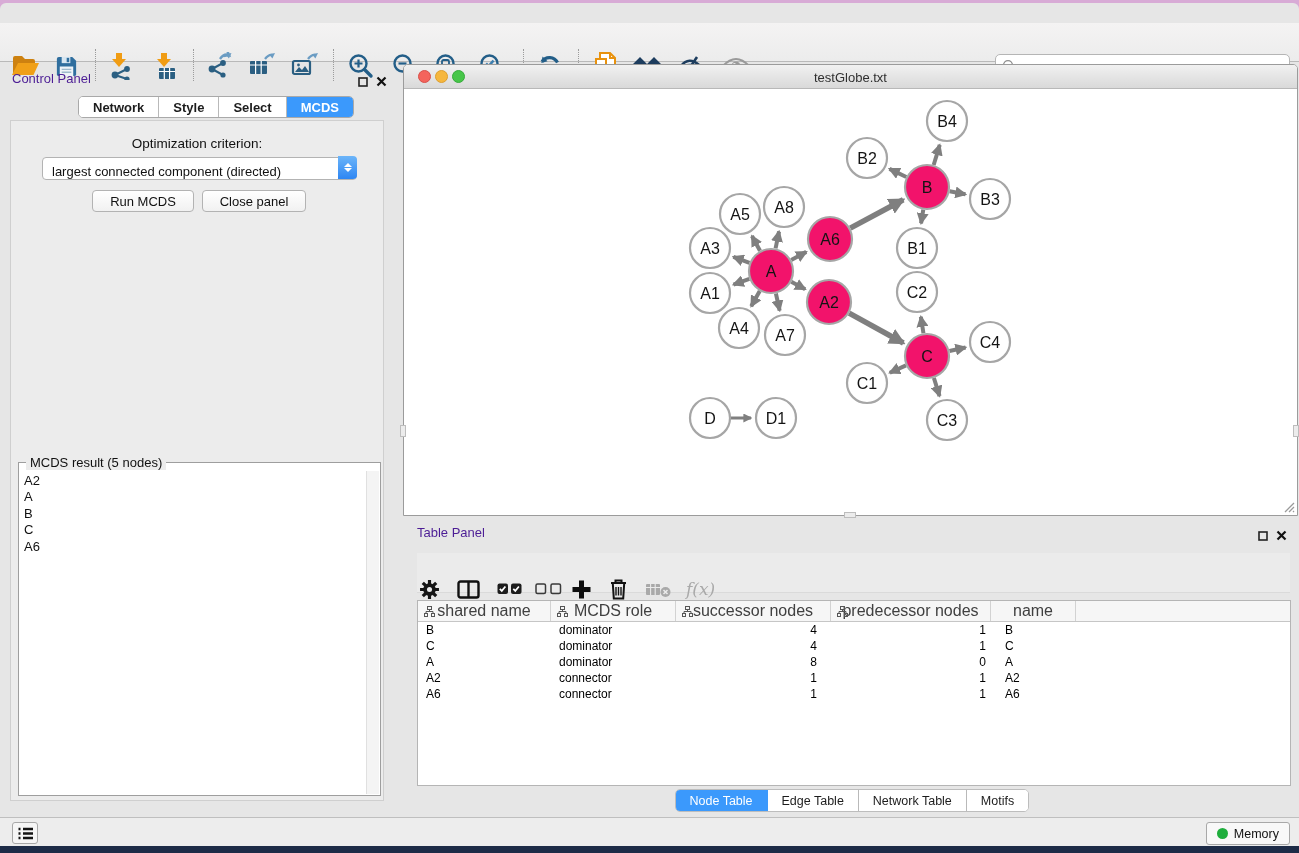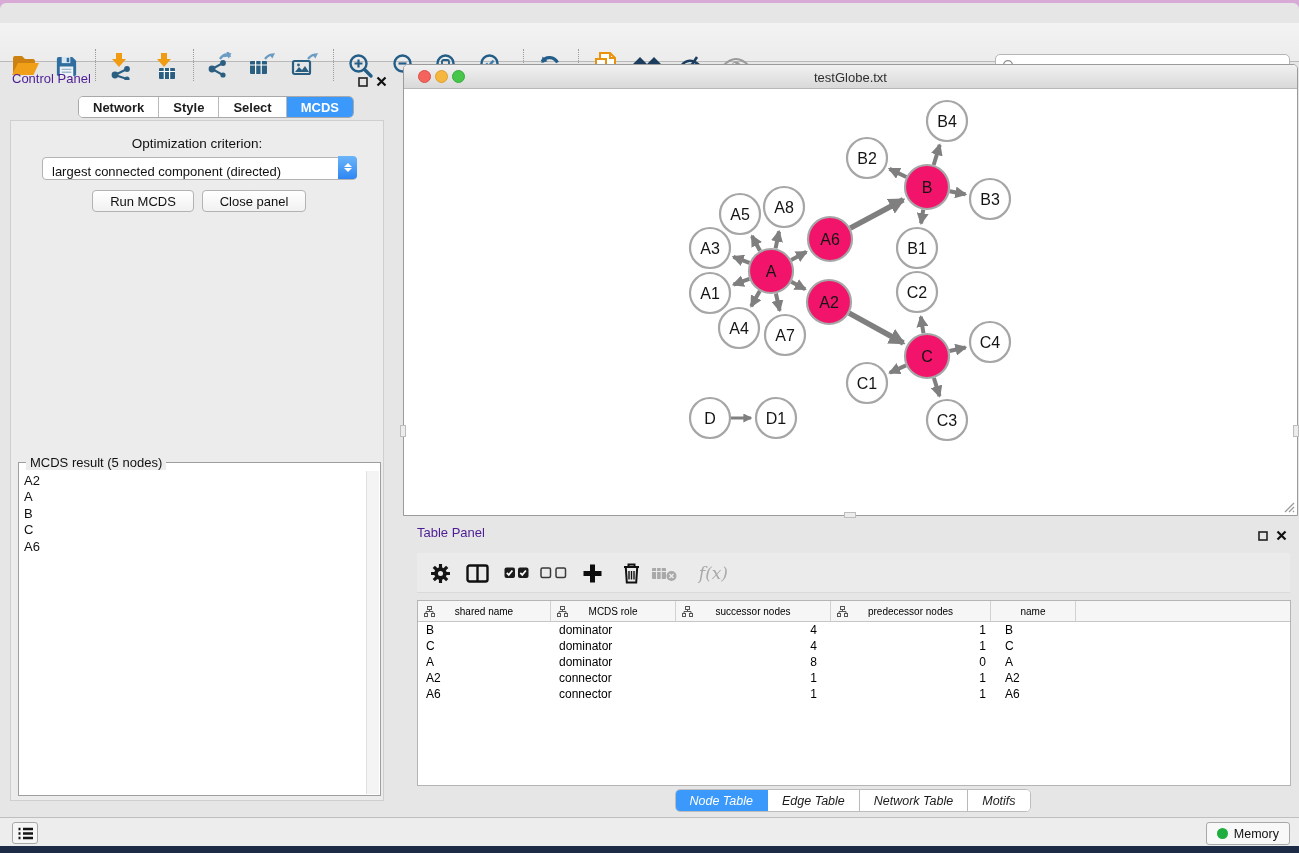--- a/index.html
+++ b/index.html
@@ -56,31 +56,31 @@
   #net-titlebar{position:absolute;left:0;top:0;width:100%;height:24px;border-radius:4px 4px 0 0;
                 background:linear-gradient(#f1f1f1,#d9d9d9);border-bottom:1px solid #b8b8b8;}
   #net-titlebar .light{top:5px;width:13px;height:13px;}
   #net-title-text{position:absolute;left:0;top:5px;width:100%;text-align:center;font-size:13px;color:#2f2f2f;}
   #graph{position:absolute;left:0;top:24px;}
   .grip{position:absolute;}
   .handle{position:absolute;background:#ececec;border:1px solid #bdbdbd;}
 
   
   #tp-toolbar{left:417px;top:553px;width:873px;height:40px;background:#ebebeb;border-bottom:1px solid #dadada;}
-  .tpi{position:absolute;top:557px;width:32px;height:32px;display:flex;align-items:center;justify-content:flex-end;}
+  .tpi{position:absolute;top:573px;width:32px;height:32px;display:flex;align-items:center;justify-content:flex-start;}
   #fx-icon{font-family:"DejaVu Serif",serif;font-style:italic;font-size:17px;color:#a9a9a9;}
   #data-table{left:417px;top:600px;width:874px;height:186px;background:#fff;border:1px solid #b5b5b5;overflow:hidden;}
   #tbl-head{display:flex;height:21px;background:#f6f6f6;border-bottom:1px solid #c6c6c6;}
   .hcell{position:relative;height:100%;border-right:1px solid #d2d2d2;display:flex;align-items:center;justify-content:center;
-         font-size:10px;color:#000000;}
+         font-size:16px;color:#404040;}
   .hcell .hicon{position:absolute;left:6px;top:5px;}
   .trow{display:flex;height:16px;align-items:center;}
   .tcell{font-size:12px;color:#000;height:100%;display:flex;align-items:center;}
   #tp-tabs{top:789px;height:23px;display:flex;border:1px solid #bdbdbd;border-radius:5px;background:#fff;overflow:hidden;}
-  #tp-tabs .seg{font-weight:500;font-size:12.5px;font-style:italic;}
+  #tp-tabs .seg{font-weight:500;font-size:12.5px;}
 
   
   #statusbar{left:0;top:817px;width:1299px;height:29px;background:#ededed;border-top:1px solid #bfbfbf;}
   #list-btn{left:12px;top:822px;width:26px;height:22px;background:#f6f6f6;border:1px solid #a8a8a8;border-radius:3px;
             display:flex;align-items:center;justify-content:center;}
   #memory-btn{top:822px;right:9px;height:23px;padding:0 10px;background:#f8f8f8;border:1px solid #a8a8a8;border-radius:3px;
             display:flex;align-items:center;gap:6px;font-size:12.5px;color:#111;}
   #memory-dot{width:11px;height:11px;border-radius:50%;background:#1fae3d;}
 </style>
 </head>

